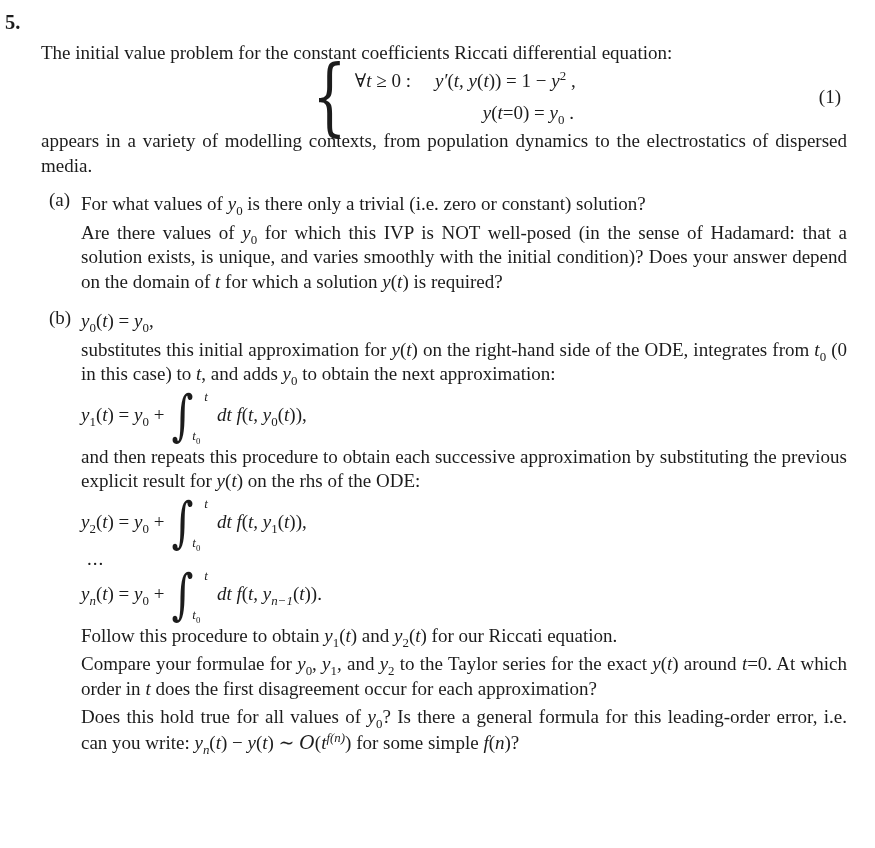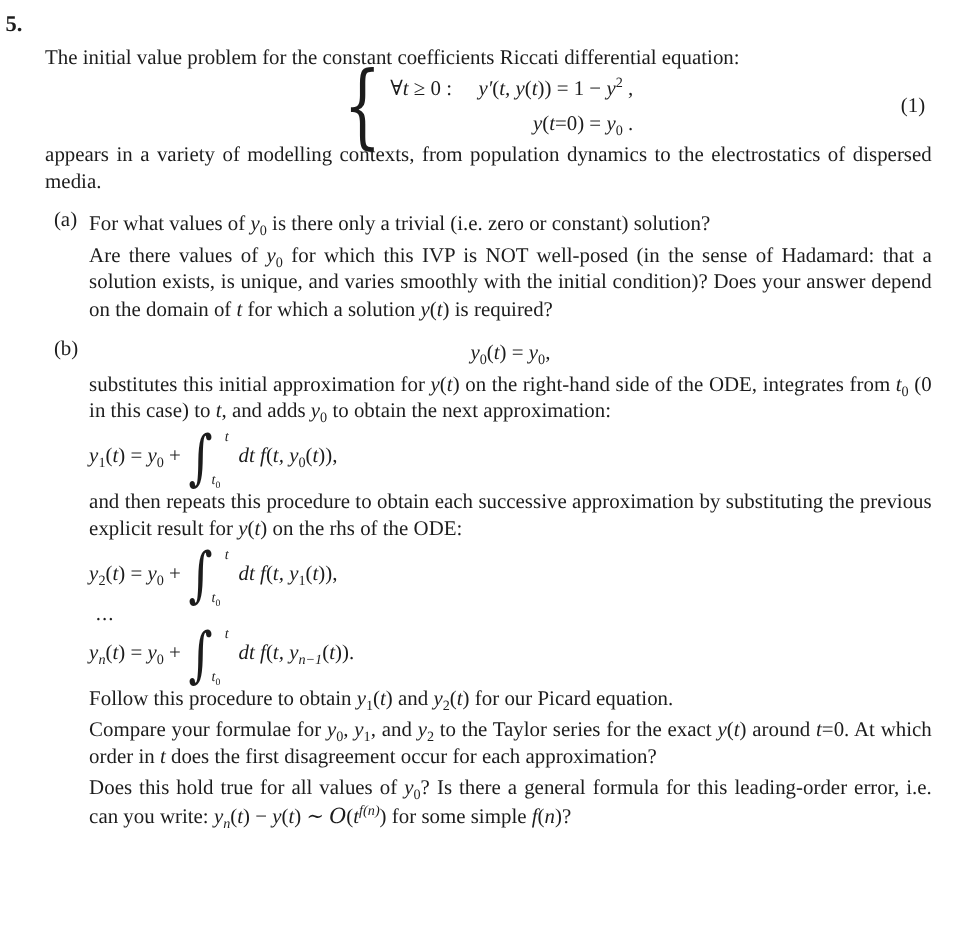--- a/index.html
+++ b/index.html
@@ -18,31 +18,31 @@
   .gap{margin-top:4px;}
   .mi{font-style:italic;}
   .cal{font-family:"DejaVu Serif",serif;font-style:italic;}
   sub,sup{font-size:68%;line-height:0;}
 
   
   .eq1{position:relative;display:flex;justify-content:center;align-items:center;margin:4px 0 4px 0;}
   .eq1-group{display:flex;align-items:center;}
   .eq1-brace{display:inline-block;font-size:54px;line-height:1;transform:scaleY(1.55);transform-origin:center;margin-right:8px;font-family:"DejaVu Serif",serif;font-weight:400;}
   .eq1-rows{display:flex;flex-direction:column;gap:7px;}
-  .eq1-row{display:flex;align-items:baseline;justify-content:flex-end;}
+  .eq1-row{display:flex;align-items:baseline;}
   .eq1-cond{margin-right:24px;}
   .eq1-row2{margin-left:128px;}
   .eq1-num{position:absolute;right:6px;top:50%;transform:translateY(-50%);}
 
   
   .item{display:flex;margin-top:10px;}
   .item-b{margin-top:12px;}
   .item-label{width:32px;flex-shrink:0;margin-left:8px;}
   .item-content{flex:1;min-width:0;}
-  .math-line{margin-top:3px;text-align:center;}
+  .math-line{margin-top:3px;text-align:left;}
 
   
   .disp{display:flex;align-items:center;height:54px;margin:2px 0;}
   .int-sign{display:inline-block;font-size:42px;line-height:1;transform:scaleY(1.3);transform-origin:center;margin:0 2px 0 7px;font-family:"DejaVu Serif",serif;}
   .int-limits{display:flex;flex-direction:column;justify-content:space-between;height:52px;font-size:13px;line-height:13px;}
   .lim-top{margin-left:9px;}
   .lim-bot{margin-left:-3px;}
   .integrand{margin-left:9px;}
   .dots-line{margin:1px 0 1px 6px;line-height:14px;height:14px;letter-spacing:1px;}
 </style>
@@ -118,20 +118,20 @@
         <div class="disp">
           <span><span class="mi">y</span><sub class="mi">n</sub><span>(</span><span class="mi">t</span><span>) = </span><span class="mi">y</span><sub>0</sub><span> +</span></span>
           <span class="int-sign">∫</span>
           <span class="int-limits">
             <span class="lim-top"><span class="mi">t</span></span>
             <span class="lim-bot"><span class="mi">t</span><sub>0</sub></span>
           </span>
           <span class="integrand"><span class="mi">dt f</span><span>(</span><span class="mi">t, y</span><sub class="mi">n−1</sub><span>(</span><span class="mi">t</span><span>)).</span></span>
         </div>
 
-        <p class="para"><span>Follow this procedure to obtain </span><span class="mi">y</span><sub>1</sub><span>(</span><span class="mi">t</span><span>) and </span><span class="mi">y</span><sub>2</sub><span>(</span><span class="mi">t</span><span>) for our Picard equation.</span></p>
+        <p class="para"><span>Follow this procedure to obtain </span><span class="mi">y</span><sub>1</sub><span>(</span><span class="mi">t</span><span>) and </span><span class="mi">y</span><sub>2</sub><span>(</span><span class="mi">t</span><span>) for our Riccati equation.</span></p>
         <p class="para gap"><span>Compare your formulae for </span><span class="mi">y</span><sub>0</sub><span>, </span><span class="mi">y</span><sub>1</sub><span>, and </span><span class="mi">y</span><sub>2</sub><span> to the Taylor series for the exact </span><span class="mi">y</span><span>(</span><span class="mi">t</span><span>) around </span><span class="mi">t</span><span>=0. At which order in </span><span class="mi">t</span><span> does the first disagreement occur for each approximation?</span></p>
         <p class="para gap"><span>Does this hold true for all values of </span><span class="mi">y</span><sub>0</sub><span>? Is there a general formula for this leading-order error, i.e. can you write: </span><span class="mi">y</span><sub class="mi">n</sub><span>(</span><span class="mi">t</span><span>) − </span><span class="mi">y</span><span>(</span><span class="mi">t</span><span>) ∼ </span><span class="mi cal">O</span><span>(</span><span class="mi">t</span><sup class="mi">f(n)</sup><span>) for some simple </span><span class="mi">f</span><span>(</span><span class="mi">n</span><span>)?</span></p>
       </div>
     </div>
 
   </div>
 </div>
 
 </body></html>

